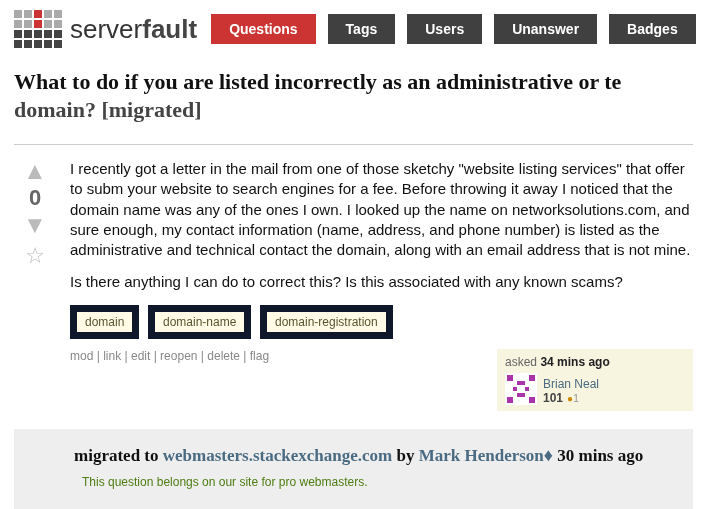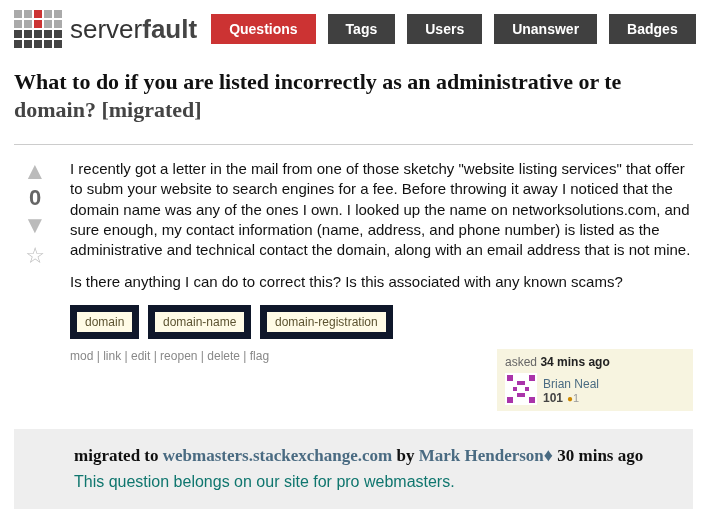--- a/index.html
+++ b/index.html
@@ -36,21 +36,21 @@
 .ucrow{display:flex;align-items:flex-end;gap:6px}
 .av{width:32px;height:32px;background:#fff;position:relative}
 .av svg{width:32px;height:32px}
 .uname{color:#4a6b82}
 .rep{color:#444;font-weight:bold;margin-right:4px}
 .badge{color:#c80;font-size:10px}
 .migrated{background:#eee;margin:18px 0 0;padding:14px 18px 28px 60px}
 .migrated h2{margin:0 0 6px;font:bold 17px/1.35 Georgia,serif;color:#111}
 .migrated h2 a{color:#4a6b82;text-decoration:none}
 .migrated h2 .dia{color:#4a6b82;font-size:18px}
-.migrated p{margin:0;font-size:16px;color:#0f766e}
+.migrated p{margin:8px;font-size:12px;color:#4d7c0f}
 </style>
 </head>
 <body>
 
 <div class="header">
   <div class="logo">
     <div class="logo-box">
       <div class="g"></div>
         <div class="g"></div>
         <div class="r"></div>

